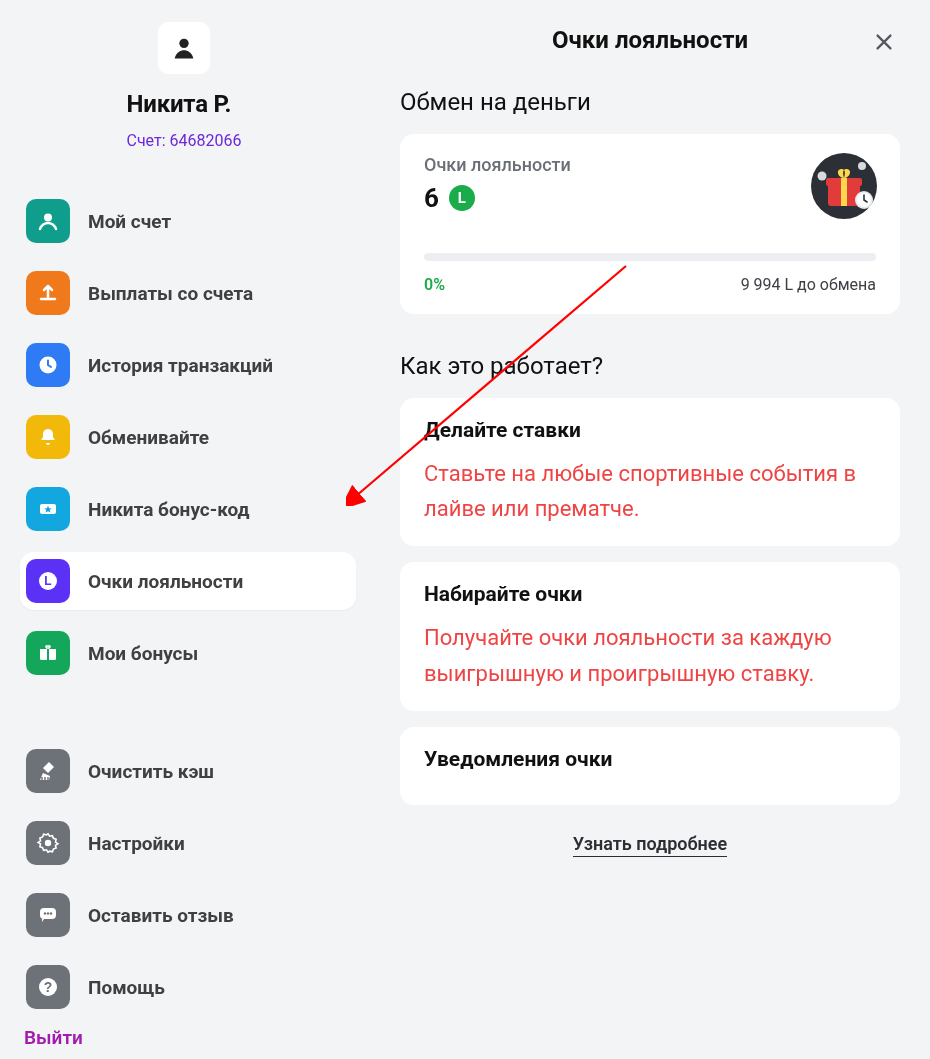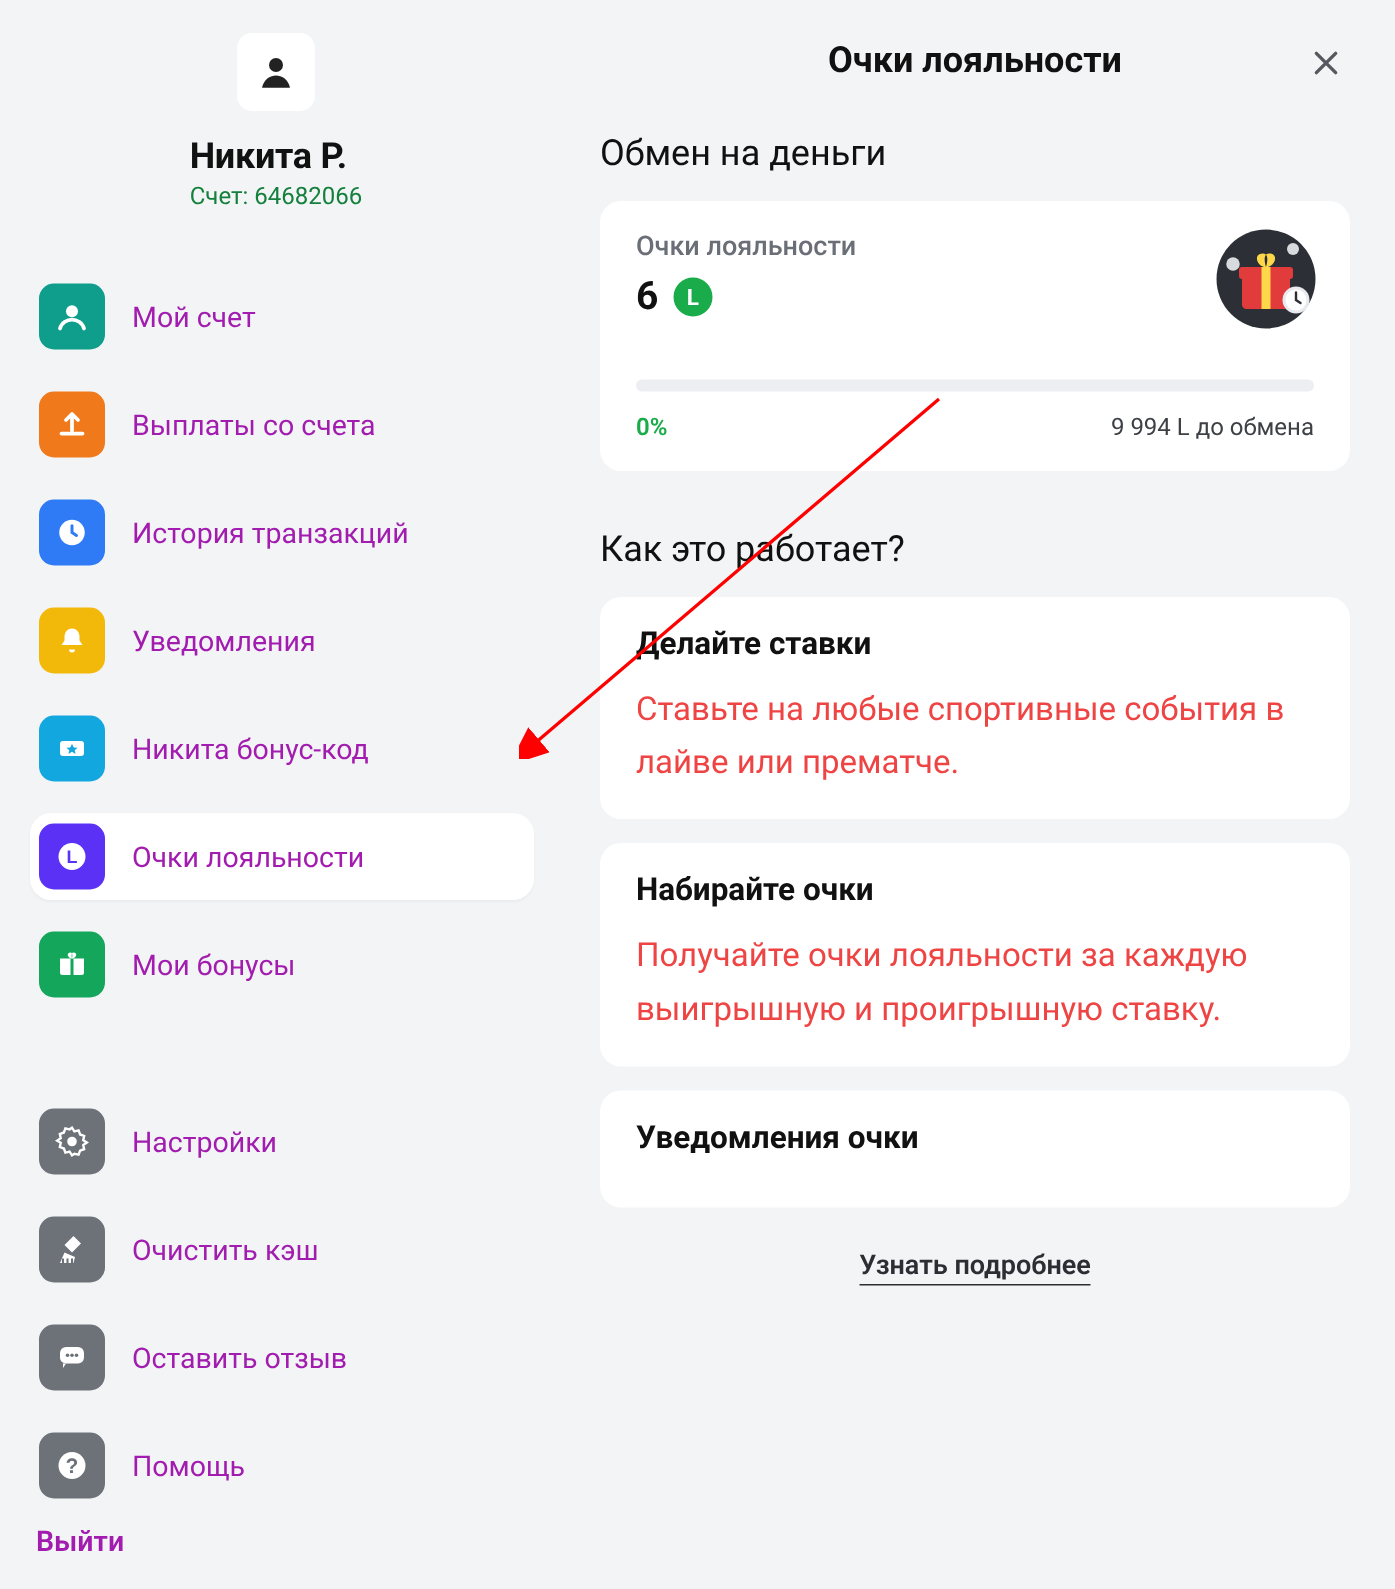--- a/index.html
+++ b/index.html
@@ -34,21 +34,21 @@
     flex-direction: column;
   }
   .avatar-box {
     width: 52px; height: 52px;
     background: #fff;
     border-radius: 10px;
     display: flex; align-items: center; justify-content: center;
   }
   .avatar-box svg { width: 28px; height: 28px; }
   .profile-name { font-size: 24px; font-weight: 700; letter-spacing: -0.2px; }
-  .profile-account { font-size: 16px; color: #15803d; margin-top: 3px; }
+  .profile-account { font-size: 16px; color: #6d28d9; margin-top: 13px; }
 
   .nav-group { margin-top: 30px; display: flex; flex-direction: column; gap: 14px; }
   .nav-group.secondary { margin-top: 60px; }
 
   .nav-item {
     display: flex;
     align-items: center;
     gap: 18px;
     height: 58px;
     padding: 0 12px 0 6px;
@@ -59,21 +59,21 @@
     background: #fff;
     box-shadow: 0 1px 2px rgba(0,0,0,0.04);
   }
   .nav-icon {
     width: 44px; height: 44px;
     border-radius: 10px;
     display: flex; align-items: center; justify-content: center;
     flex-shrink: 0;
   }
   .nav-icon svg { width: 24px; height: 24px; }
-  .nav-label { font-size: 19px; font-weight: 400; color: #a21caf; }
+  .nav-label { font-size: 19px; font-weight: 700; color: #404040; }
 
   .logout {
     margin-top: auto;
     padding: 10px 4px;
     font-size: 19px;
     font-weight: 600;
     color: #a21caf;
     cursor: pointer;
   }
 
@@ -203,21 +203,21 @@
           </div>
           <span class="nav-label">История транзакций</span>
         </div>
         <div class="nav-item">
           <div class="nav-icon" style="background: rgb(242, 185, 10);">
             <svg viewBox="0 0 24 24">
               <path d="M12 4a5 5 0 0 0-5 5v3l-2 3h14l-2-3V9a5 5 0 0 0-5-5z" fill="white"></path>
               <path d="M10 18a2 2 0 0 0 4 0" fill="white"></path>
             </svg>
           </div>
-          <span class="nav-label">Уведомления</span>
+          <span class="nav-label">Обменивайте</span>
         </div>
         <div class="nav-item">
           <div class="nav-icon" style="background: rgb(19, 167, 224);">
             <svg viewBox="0 0 24 24">
               <rect x="4" y="7" width="16" height="10" rx="2" fill="white"></rect>
               <polygon points="12,9 13.2,11.3 15.7,11.5 13.8,13.1 14.4,15.6 12,14.2 9.6,15.6 10.2,13.1 8.3,11.5 10.8,11.3" fill="#13a7e0"></polygon>
             </svg>
           </div>
           <span class="nav-label">Никита бонус-код</span>
         </div>
@@ -239,35 +239,35 @@
               <path d="M12 8c-3 0-4-4-1-4 2 0 1 4 1 4zm0 0c3 0 4-4 1-4-2 0-1 4-1 4z" fill="white"></path>
             </svg>
           </div>
           <span class="nav-label">Мои бонусы</span>
         </div>
       </div>
     <div class="nav-group secondary" id="nav-secondary">
         <div class="nav-item">
           <div class="nav-icon" style="background: rgb(109, 113, 120);">
             <svg viewBox="0 0 24 24">
-              <circle cx="12" cy="12" r="3.2" fill="white"></circle>
-              <path d="M12 2.8l1.6 2.4 2.8-.6 1 2.7 2.7 1-.6 2.8 2.4 1.6-2.4 1.6.6 2.8-2.7 1-1 2.7-2.8-.6L12 21.2l-1.6-2.4-2.8.6-1-2.7-2.7-1 .6-2.8L2.1 11.4l2.4-1.6-.6-2.8 2.7-1 1-2.7 2.8.6L12 2.8z" fill="none" stroke="white" stroke-width="1.6"></path>
-            </svg>
-          </div>
-          <span class="nav-label">Настройки</span>
-        </div>
-        <div class="nav-item">
-          <div class="nav-icon" style="background: rgb(109, 113, 120);">
-            <svg viewBox="0 0 24 24">
               <path d="M13 3l5 5-6 6-5-5 6-6z" fill="white"></path>
               <path d="M7 14l-3 7h9l1-4" fill="white"></path>
               <path d="M6 18v3M9 18v3M12 18v3" stroke="#6d7178" stroke-width="1.4"></path>
             </svg>
           </div>
           <span class="nav-label">Очистить кэш</span>
+        </div>
+        <div class="nav-item">
+          <div class="nav-icon" style="background: rgb(109, 113, 120);">
+            <svg viewBox="0 0 24 24">
+              <circle cx="12" cy="12" r="3.2" fill="white"></circle>
+              <path d="M12 2.8l1.6 2.4 2.8-.6 1 2.7 2.7 1-.6 2.8 2.4 1.6-2.4 1.6.6 2.8-2.7 1-1 2.7-2.8-.6L12 21.2l-1.6-2.4-2.8.6-1-2.7-2.7-1 .6-2.8L2.1 11.4l2.4-1.6-.6-2.8 2.7-1 1-2.7 2.8.6L12 2.8z" fill="none" stroke="white" stroke-width="1.6"></path>
+            </svg>
+          </div>
+          <span class="nav-label">Настройки</span>
         </div>
         <div class="nav-item">
           <div class="nav-icon" style="background: rgb(109, 113, 120);">
             <svg viewBox="0 0 24 24">
               <rect x="4" y="5" width="16" height="11" rx="4" fill="white"></rect>
               <path d="M8 16l-2 3v-3" fill="white"></path>
               <circle cx="9" cy="10.5" r="1.2" fill="#6d7178"></circle>
               <circle cx="12" cy="10.5" r="1.2" fill="#6d7178"></circle>
               <circle cx="15" cy="10.5" r="1.2" fill="#6d7178"></circle>
             </svg>

